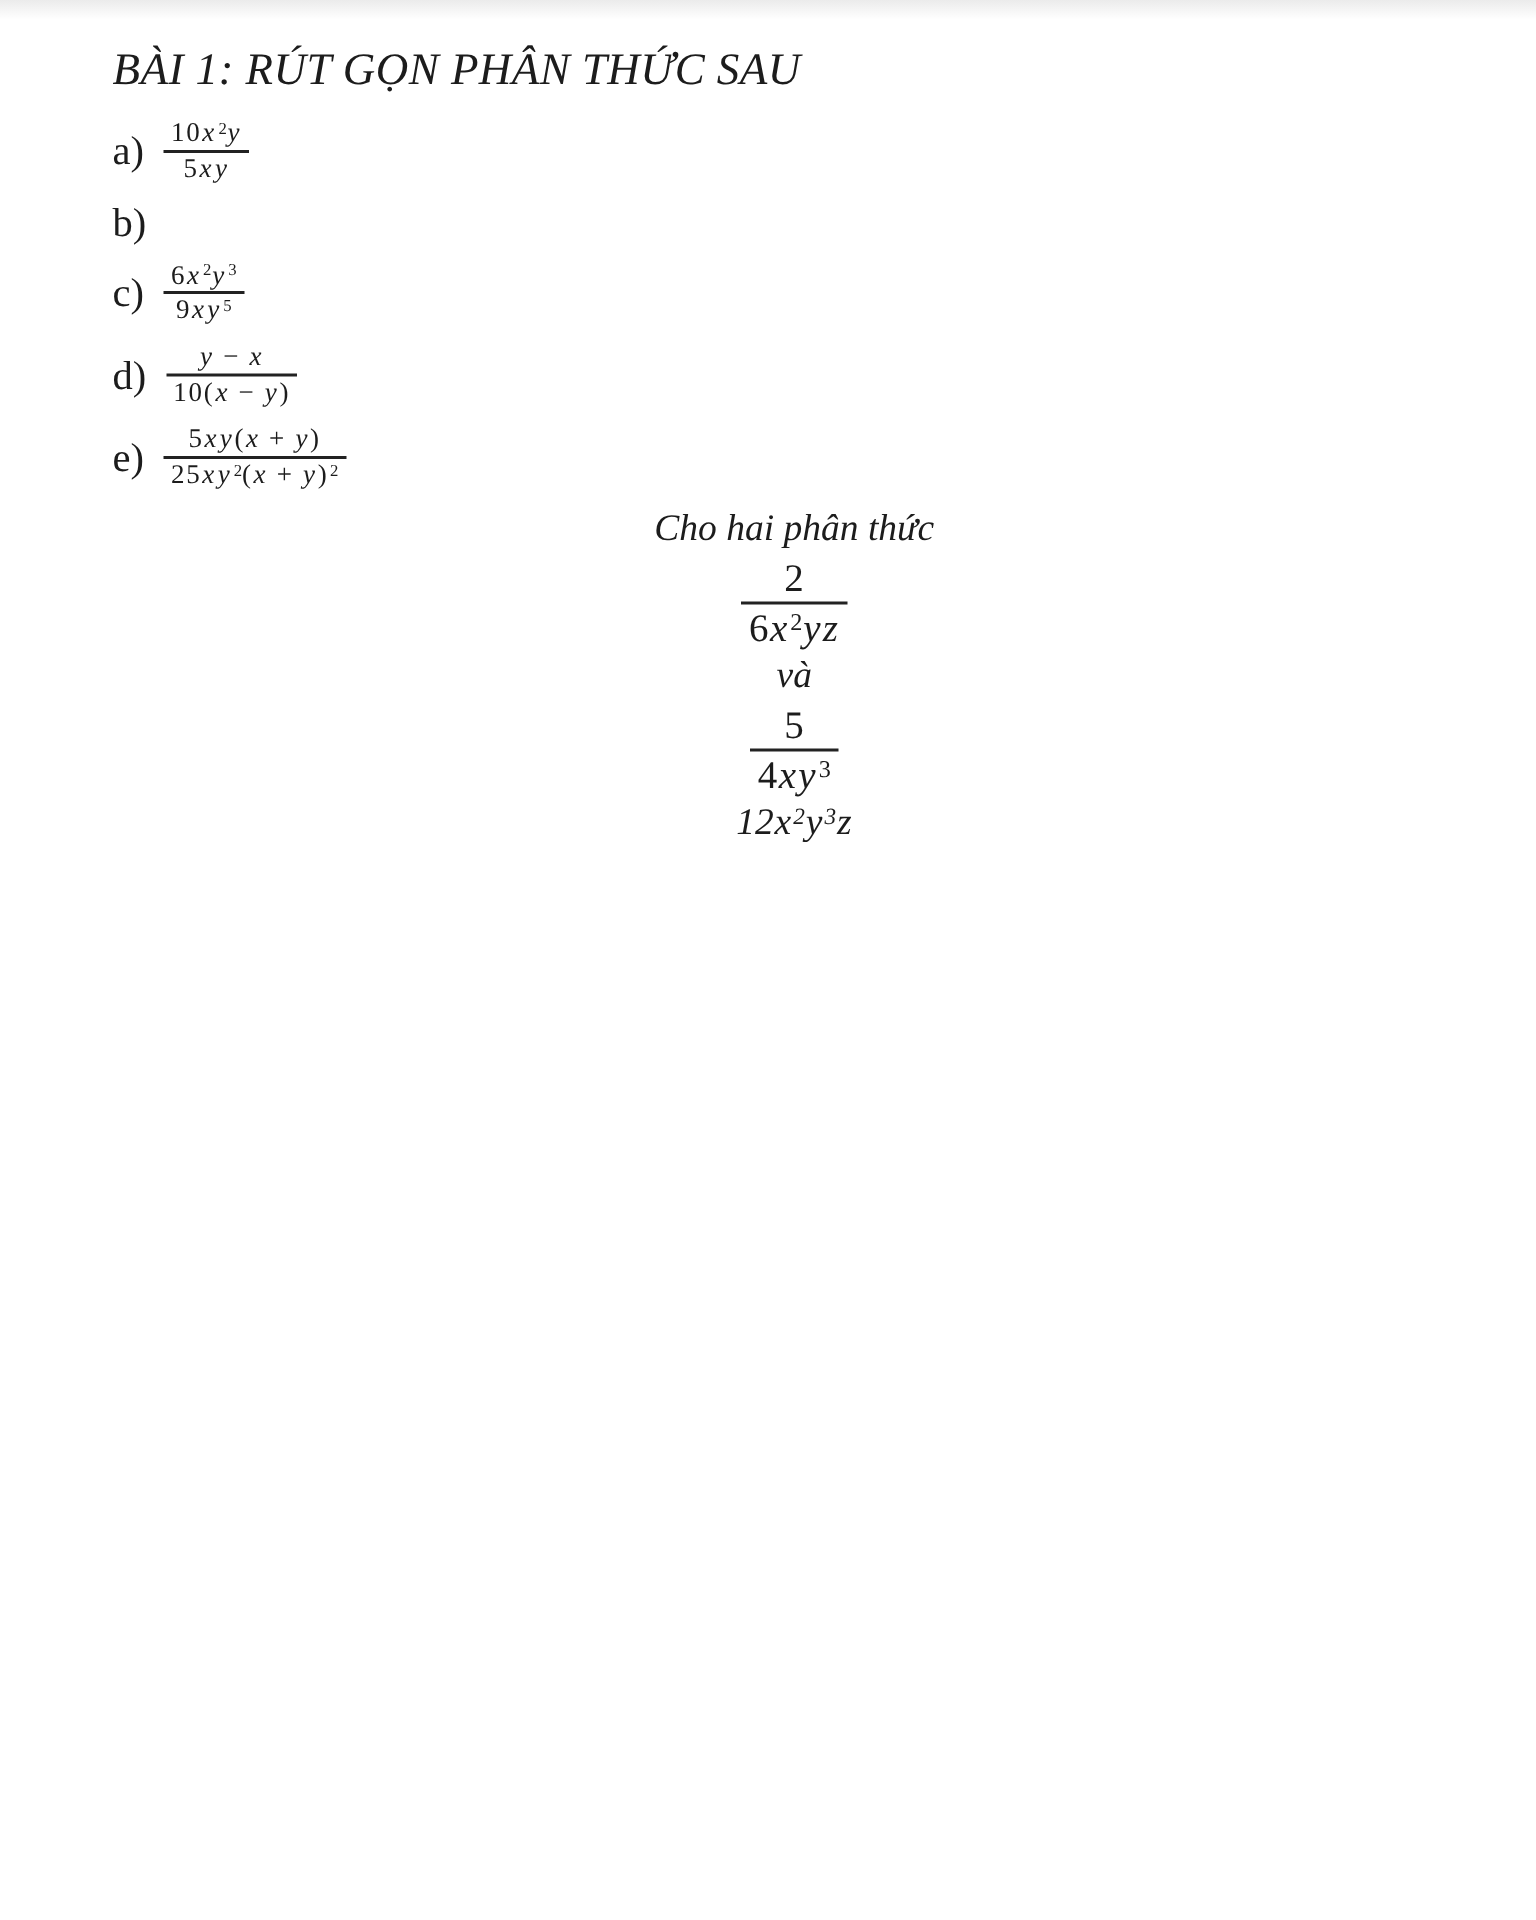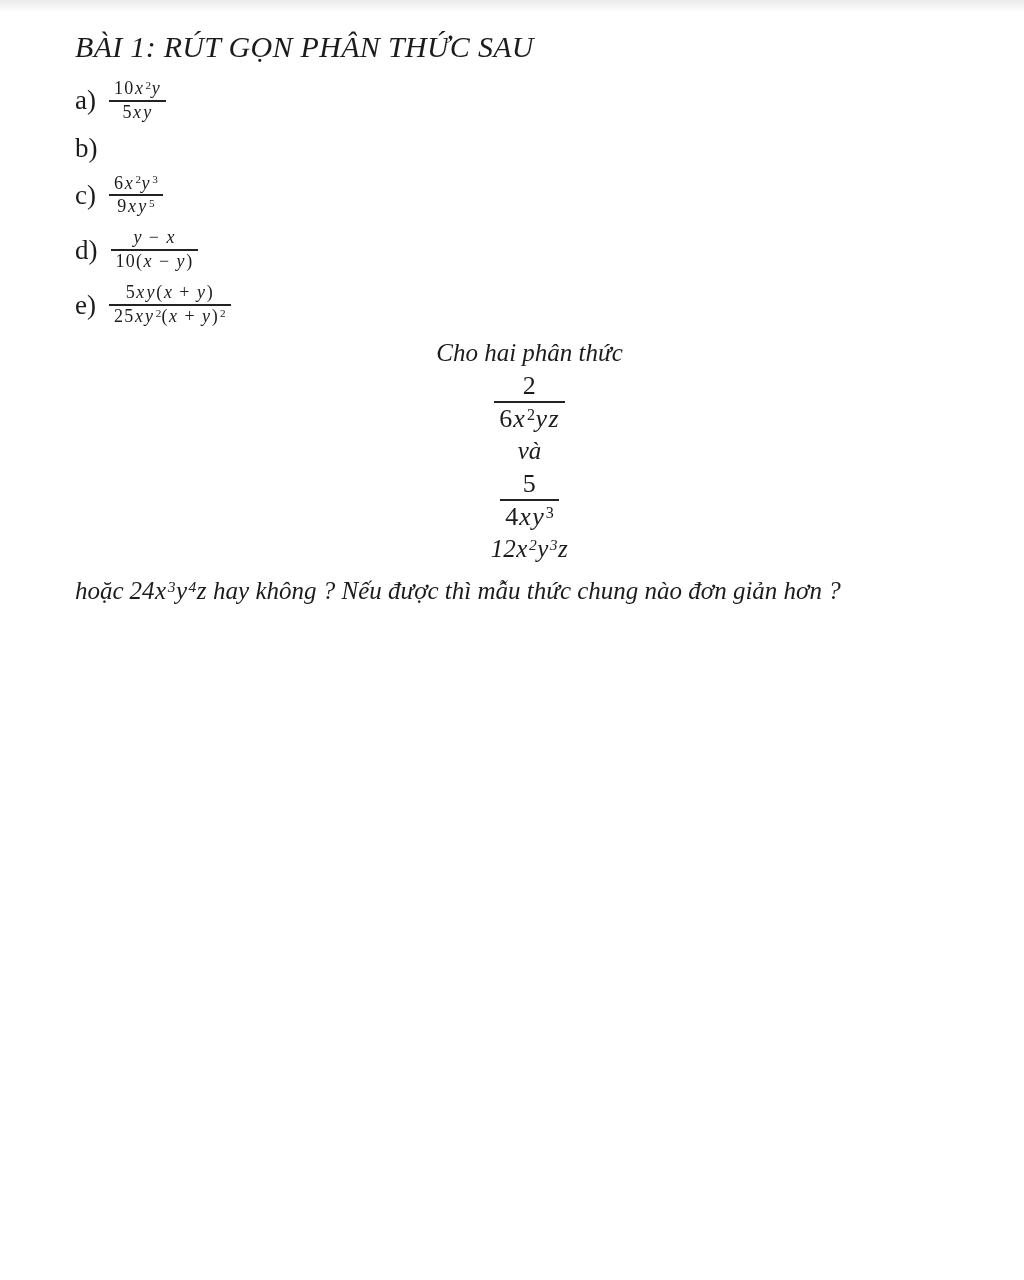--- a/index.html
+++ b/index.html
@@ -98,16 +98,15 @@
 
 
   <div class="para">
     <span class="para-line para-line-1">
         <span>Cho hai phân thức</span>
         <span class="frac"><span class="frac-line">2</span><span class="frac-bar"></span><span class="frac-line">6<i>x</i><sup>2</sup><i>y</i><i>z</i></span></span>
         <span>và</span>
         <span class="frac"><span class="frac-line">5</span><span class="frac-bar"></span><span class="frac-line">4<i>x</i><i>y</i><sup>3</sup></span></span>
         <span class="expr">12<i>x</i><sup>2</sup><i>y</i><sup>3</sup><i>z</i></span>
       </span>
-    <span class="para-line para-line-2"><span class="w">hoặc</span><span class="expr w">24<i>x</i><sup>3</sup><i>y</i><sup>4</sup><i>z</i></span><span>hay không ? Nếu được thì mẫu thức chung nào đơn giản hơn ?</span></span>
   </div>
 
 </div>
 
 </body></html>

